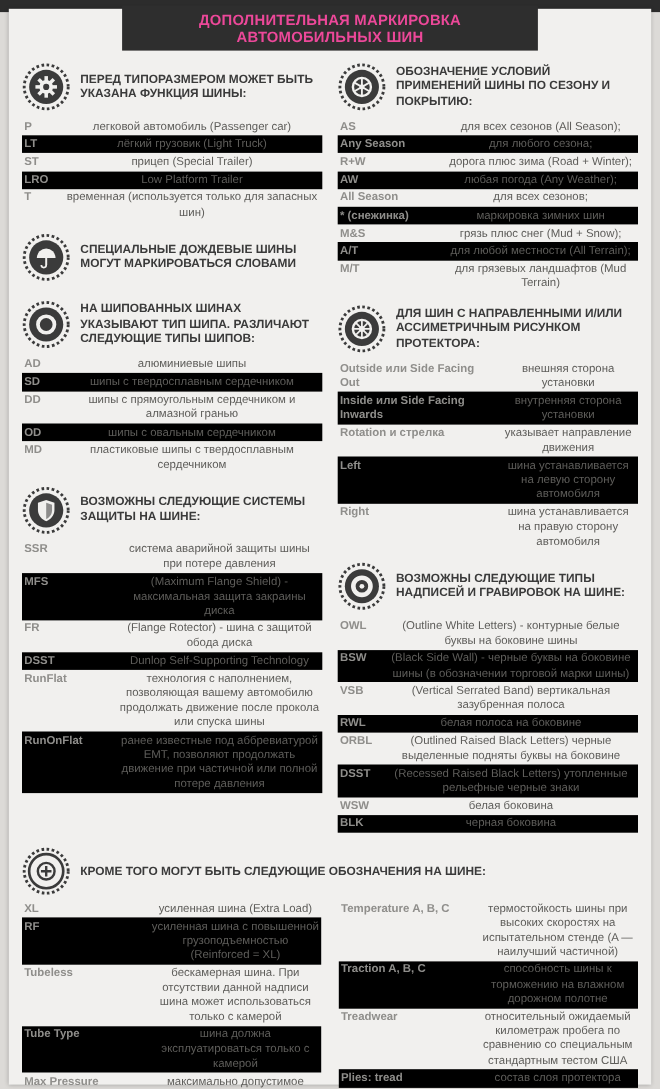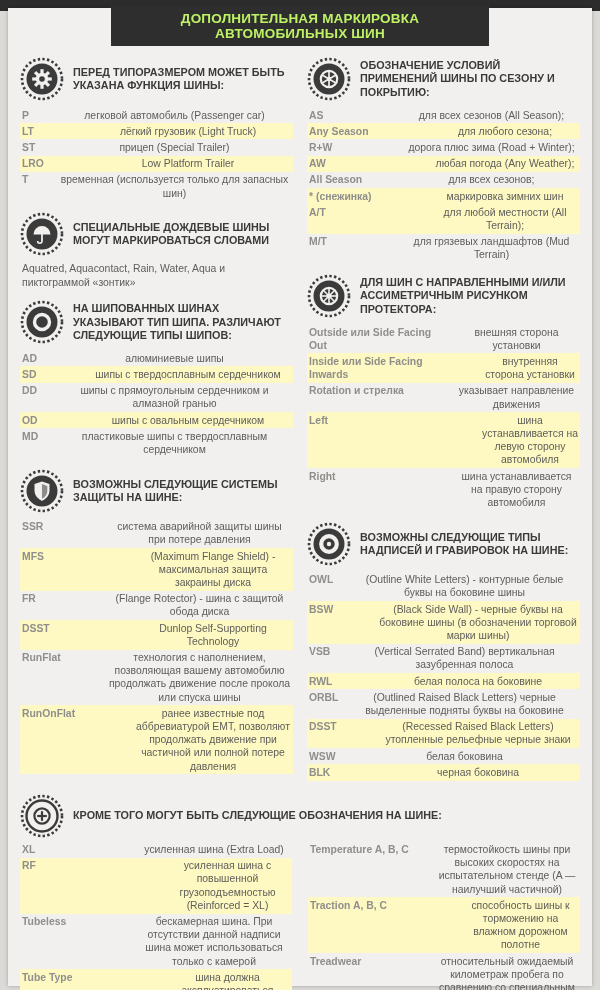--- a/index.html
+++ b/index.html
@@ -19,21 +19,21 @@
   }
   .panel{
     position:absolute;top:8px;left:8px;width:584px;height:978px;
     background:#f1f0ee;
     box-shadow:0 0 4px rgba(0,0,0,.25);
     box-sizing:border-box;
     padding:0 12px;
   }
   .header-box{
     width:370px;margin:0 auto;
-    background:#2e2e2e;color:#bef264;
+    background:#2e2e2e;color:#ec4899;
     text-align:center;font-weight:bold;font-size:13.5px;
     padding:6px 4px 5px;letter-spacing:.2px;
     position:relative;top:-3px;
   }
   .cols{
     display:flex;gap:14px;margin-top:8px;
   }
   .col{flex:1 1 0;min-width:0;display:flex;flex-direction:column;}
   .section{margin-bottom:11px;}
   .sec-head{display:flex;align-items:center;gap:9px;margin-bottom:6px;}
@@ -41,21 +41,21 @@
   .sec-title{
     font-weight:bold;color:#3a3a3a;font-size:10.8px;line-height:1.22;
     text-transform:uppercase;
   }
   .rows{display:flex;flex-direction:column;}
   .row{
     display:flex;align-items:flex-start;
     font-size:10.4px;line-height:1.27;
     padding:1.5px 2px 1.5px 2px;
   }
-  .row.shaded{background:#fef9c3;gap:27px;}
+  .row.shaded{background:#000000;}
   .term{
     font-weight:bold;color:#8f8e8b;
     padding-right:6px;box-sizing:border-box;flex-shrink:0;
   }
   .desc{color:#5e5d5a;flex:1 1 auto;min-width:0;text-align:center;}
   .note{
     font-size:10.4px;color:#5e5d5a;line-height:1.3;padding:0 2px;
   }
   
   .sec-tire-function .term{flex-basis:36px;}
@@ -121,21 +121,20 @@
             <div class="sec-head">
               <span class="sec-icon"><svg viewBox="0 0 44 44" width="44" height="44">
     <circle cx="22" cy="22" r="20" fill="none" stroke="#3b3b3b" stroke-width="2.6" stroke-dasharray="2.4 2.3"></circle>
     <circle cx="22" cy="22" r="15.5" fill="#3b3b3b"></circle>
       <path d="M13.5 22.5 a8.5 8.5 0 0 1 17 0 z" fill="#f1f0ee"></path>
       <line x1="22" y1="15" x2="22" y2="29" stroke="#f1f0ee" stroke-width="1.8"></line>
       <path d="M22 29 a2.2 2.2 0 0 1 -4.4 0" fill="none" stroke="#f1f0ee" stroke-width="1.6"></path>
                 </svg></span>
               <div class="sec-title">СПЕЦИАЛЬНЫЕ ДОЖДЕВЫЕ ШИНЫ МОГУТ МАРКИРОВАТЬСЯ СЛОВАМИ</div>
             </div>
-            <div class="note">Aquatred, Aquacontact, Rain, Water, Aqua и пиктограммой «зонтик»</div>
           </div>
           <div class="section sec-stud-types">
             <div class="sec-head">
               <span class="sec-icon"><svg viewBox="0 0 44 44" width="44" height="44">
     <circle cx="22" cy="22" r="20" fill="none" stroke="#3b3b3b" stroke-width="2.6" stroke-dasharray="2.4 2.3"></circle>
     <circle cx="22" cy="22" r="15.5" fill="#3b3b3b"></circle>
       <circle cx="22" cy="22" r="7.5" fill="none" stroke="#f1f0ee" stroke-width="3.4"></circle>
                 </svg></span>
               <div class="sec-title">НА ШИПОВАННЫХ ШИНАХ УКАЗЫВАЮТ ТИП ШИПА. РАЗЛИЧАЮТ СЛЕДУЮЩИЕ ТИПЫ ШИПОВ:</div>
             </div>
@@ -231,20 +230,24 @@
                 <span class="term">AW</span>
                 <span class="desc">любая погода (Any Weather);</span>
               </div>
               <div class="row">
                 <span class="term">All Season</span>
                 <span class="desc">для всех сезонов;</span>
               </div>
               <div class="row shaded">
                 <span class="term">* (снежинка)</span>
                 <span class="desc">маркировка зимних шин</span>
+              </div>
+              <div class="row">
+                <span class="term">M&amp;S</span>
+                <span class="desc">грязь плюс снег (Mud + Snow);</span>
               </div>
               <div class="row shaded">
                 <span class="term">A/T</span>
                 <span class="desc">для любой местности (All Terrain);</span>
               </div>
               <div class="row">
                 <span class="term">M/T</span>
                 <span class="desc">для грязевых ландшафтов (Mud Terrain)</span>
               </div>
             </div>

